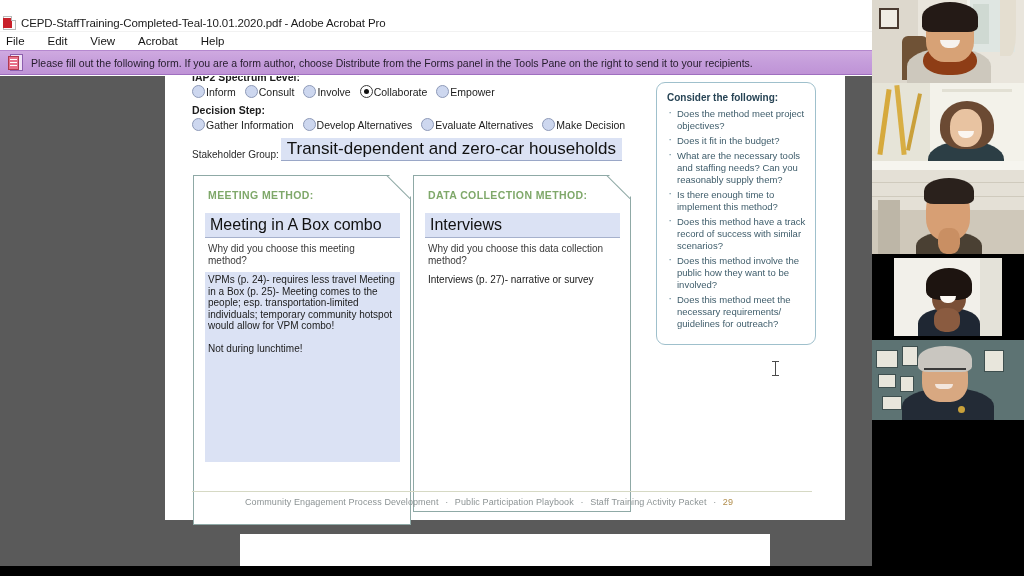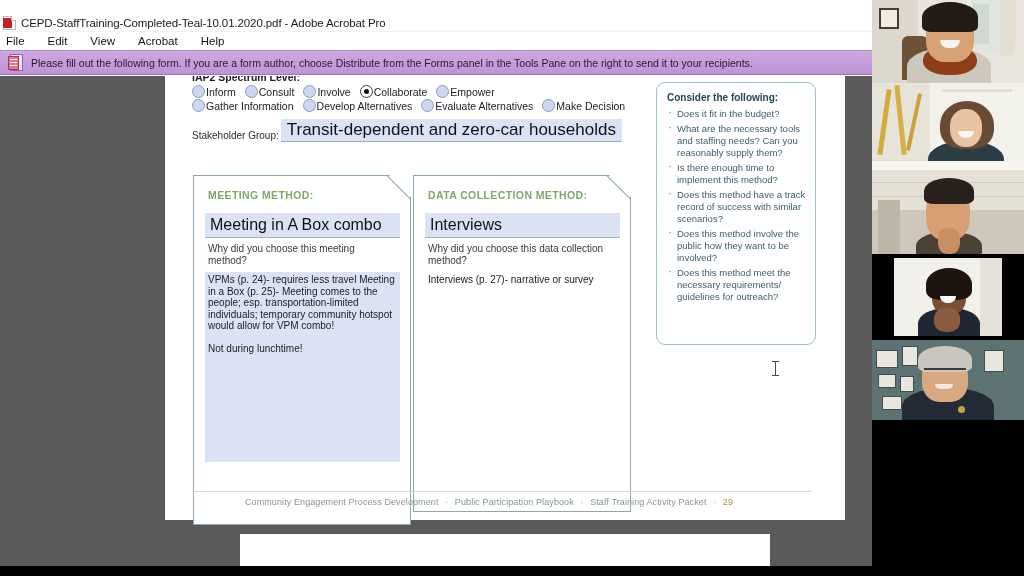--- a/index.html
+++ b/index.html
@@ -299,20 +299,21 @@
             <span class="radio-opt">
               <span class="radio sel"></span>
               <span class="radio-label">Collaborate</span>
             </span>
             <span class="radio-opt">
               <span class="radio"></span>
               <span class="radio-label">Empower</span>
             </span>
           </div>
 
+          <div class="field-label" style="margin-top:6px">Decision Step:</div>
           <div class="radio-row">
             <span class="radio-opt">
               <span class="radio"></span>
               <span class="radio-label">Gather Information</span>
             </span>
             <span class="radio-opt">
               <span class="radio"></span>
               <span class="radio-label">Develop Alternatives</span>
             </span>
             <span class="radio-opt">
@@ -345,20 +346,21 @@
           <span class="card-fold"></span>
           <div class="card-title">DATA COLLECTION METHOD:</div>
           <div class="card-answer">Interviews</div>
           <div class="card-question">Why did you choose this data collection method?</div>
           <div class="card-note" style="height:190px; white-space:pre-wrap;">Interviews (p. 27)- narrative or survey</div>
         </div>
 
         <div class="consider">
           <h4>Consider the following:</h4>
           <ul>
+            <li>Does the method meet project objectives?</li>
             <li>Does it fit in the budget?</li>
             <li>What are the necessary tools and staffing needs? Can you reasonably supply them?</li>
             <li>Is there enough time to implement this method?</li>
             <li>Does this method have a track record of success with similar scenarios?</li>
             <li>Does this method involve the public how they want to be involved?</li>
             <li>Does this method meet the necessary requirements/ guidelines for outreach?</li>
           </ul>
         </div>
 
         <div class="foot-rule"></div>

